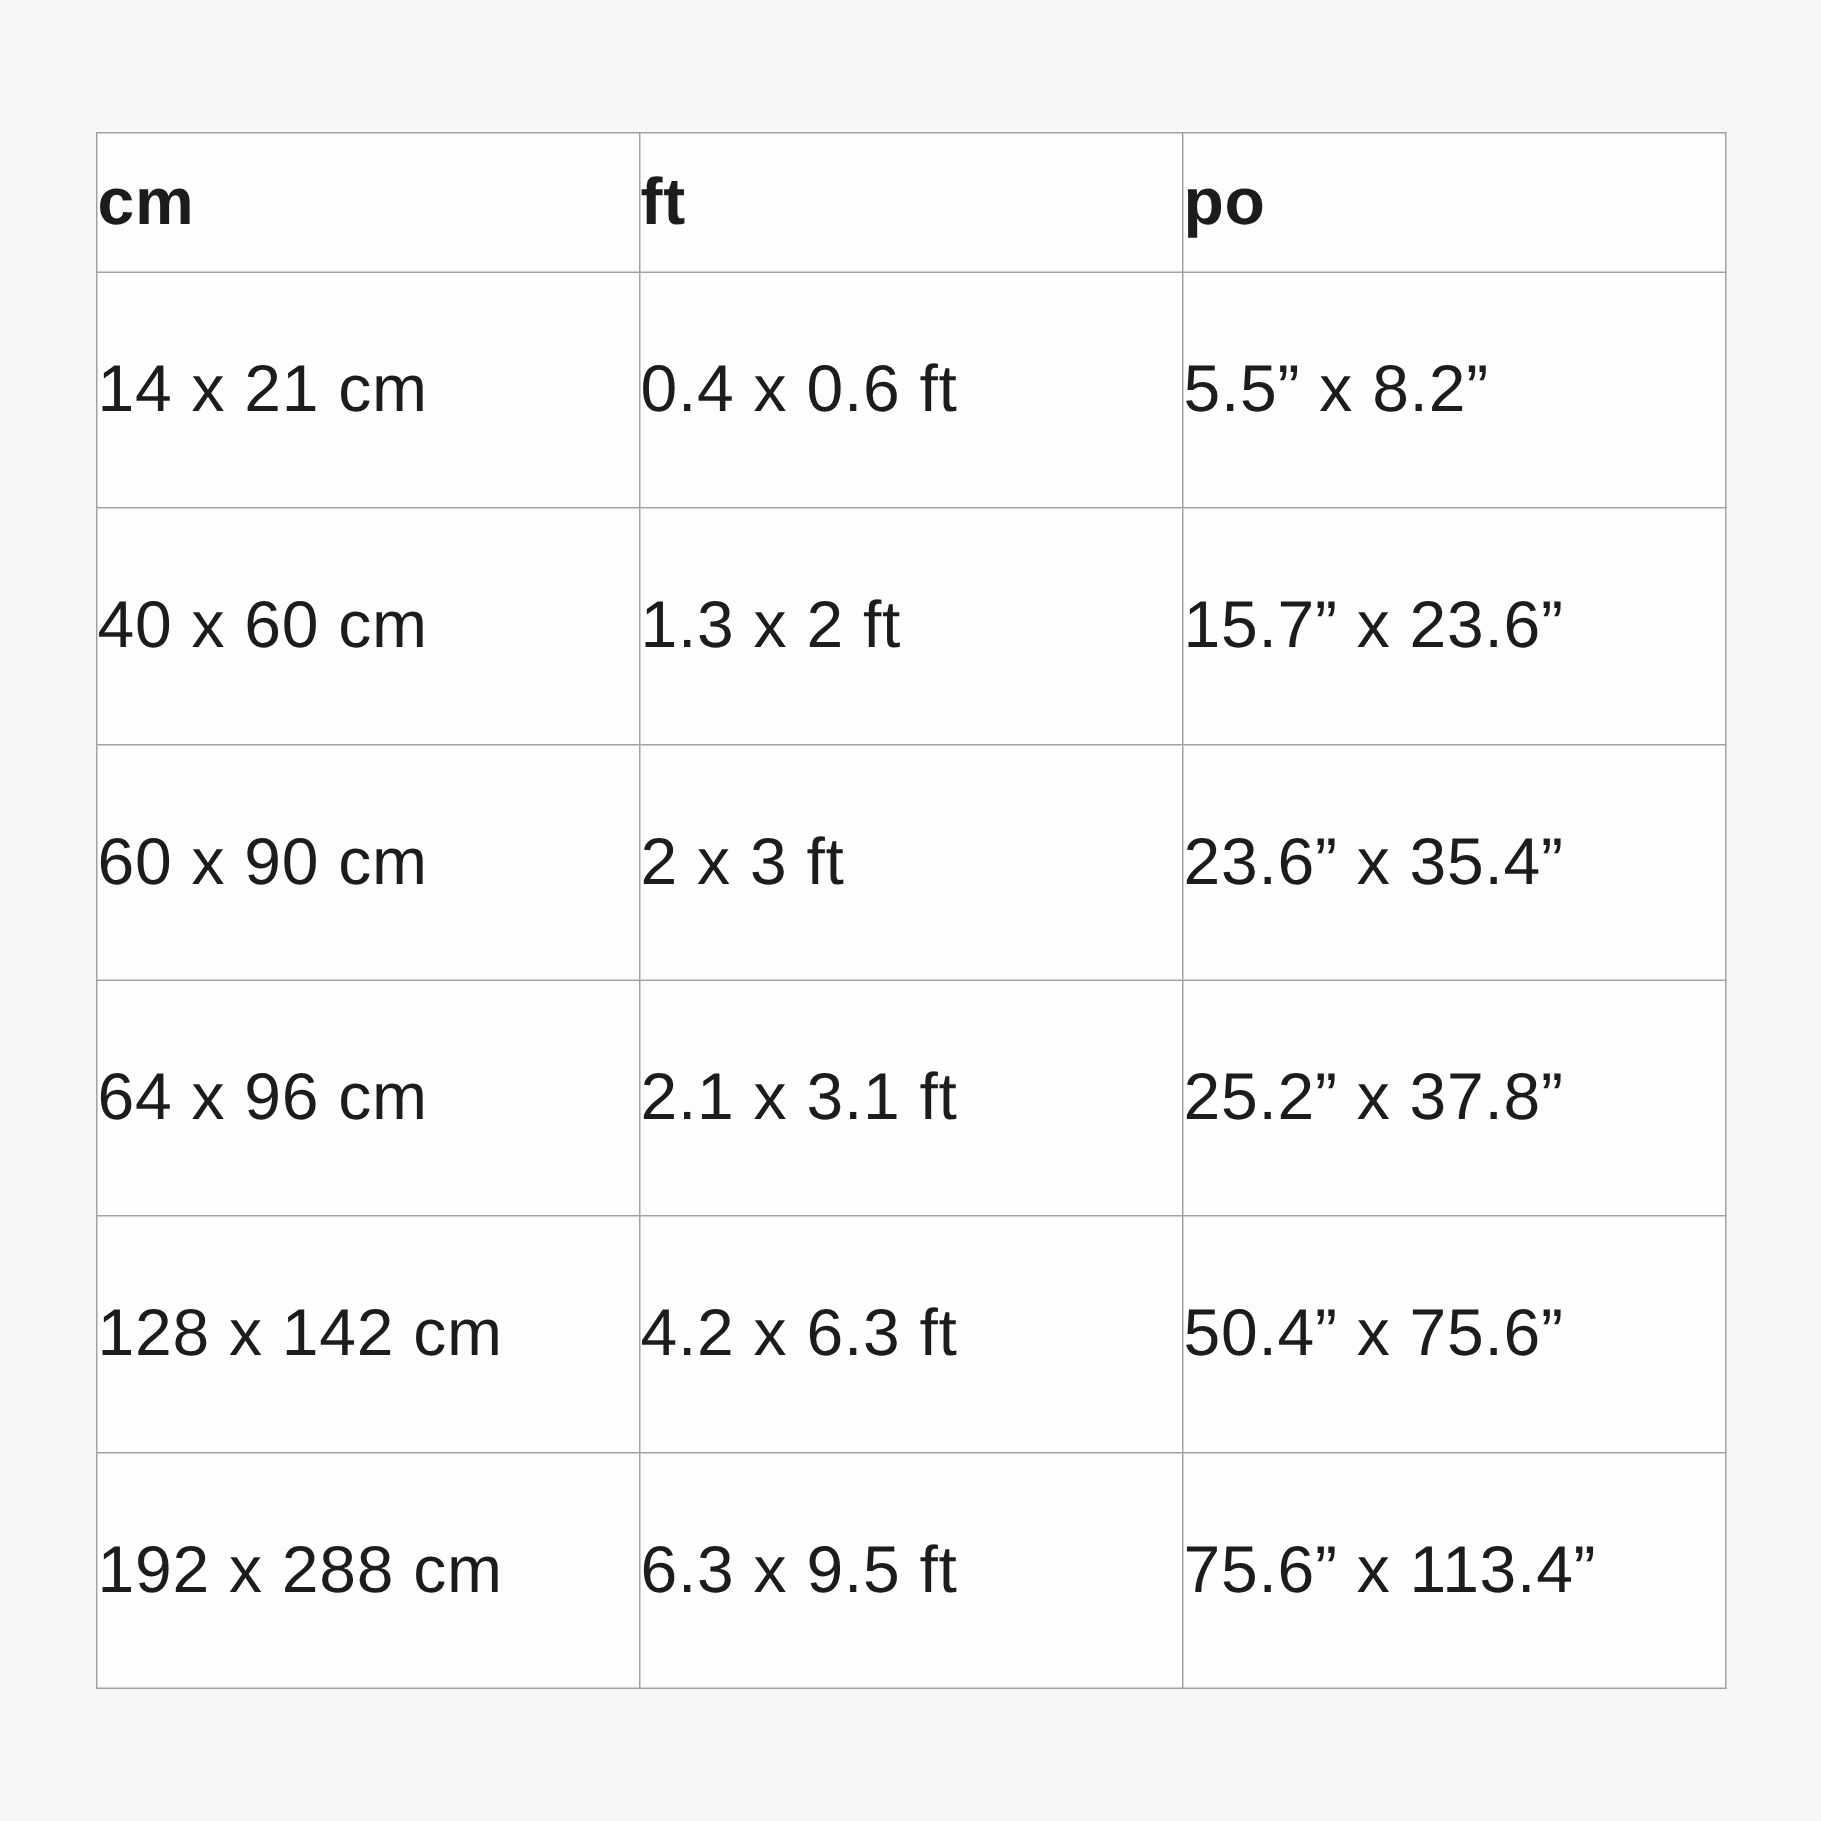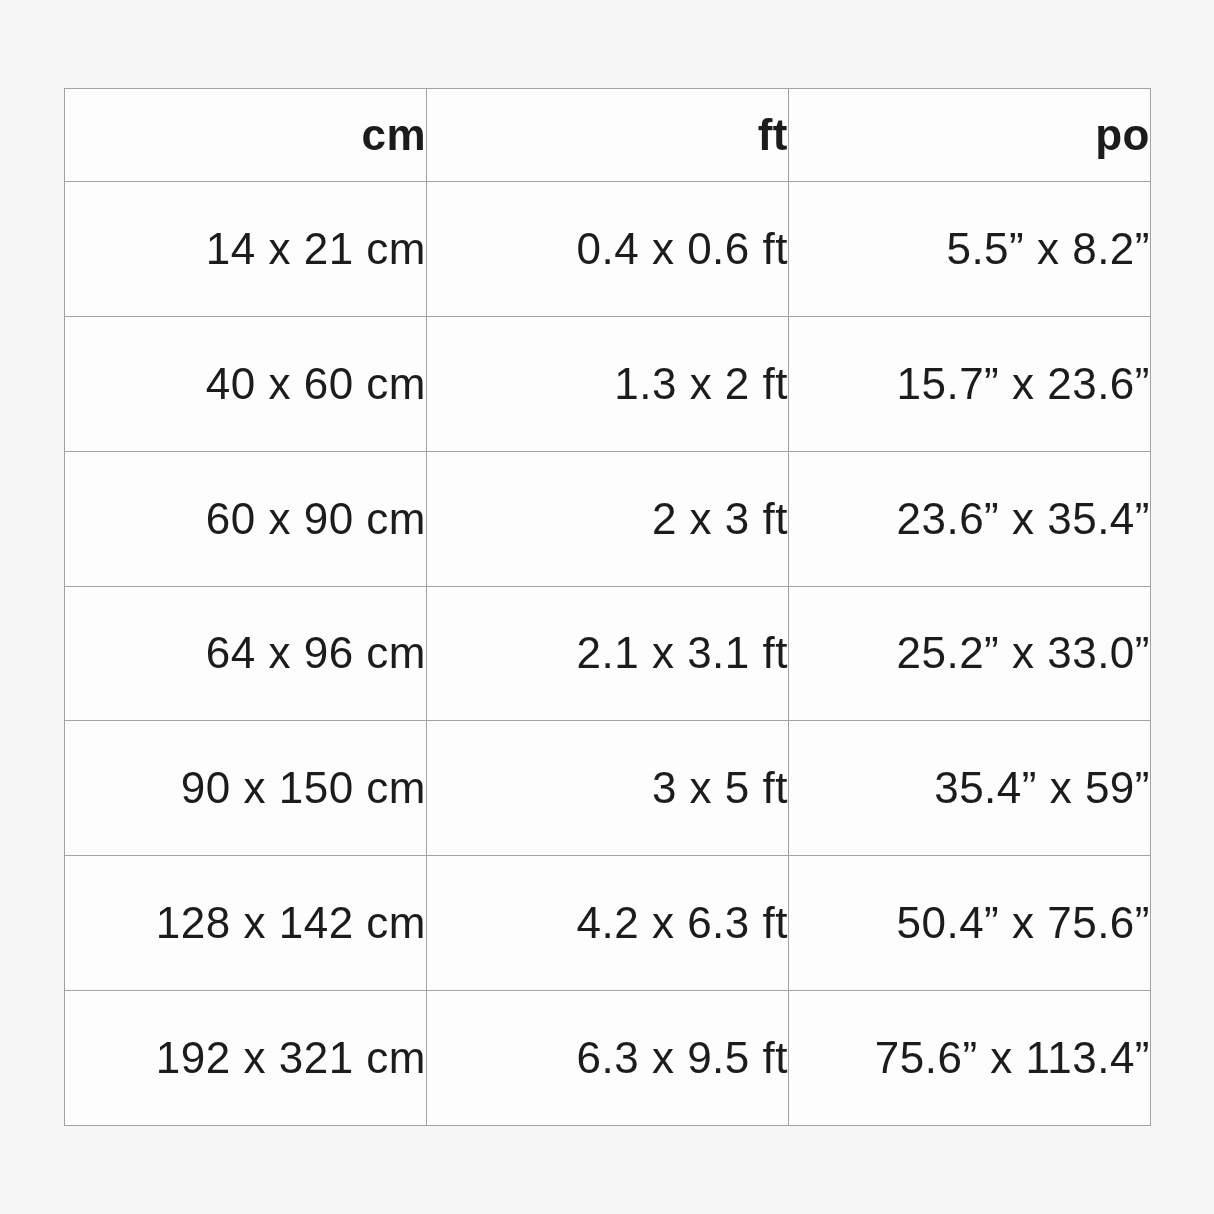--- a/index.html
+++ b/index.html
@@ -21,21 +21,21 @@
   }
   table.size-table {
     width: 100%;
     height: 100%;
     border-collapse: collapse;
     table-layout: fixed;
   }
   table.size-table td, table.size-table th {
     border: 1px solid #a2a2a2;
     background: #fdfdfd;
-    text-align: right;
+    text-align: left;
     vertical-align: middle;
     font-size: 44px;
     letter-spacing: 0.5px;
     padding: 0;
   }
   table.size-table th {
     font-weight: bold;
     height: 92px;
   }
   table.size-table td {
@@ -67,32 +67,27 @@
         <td>15.7” x 23.6”</td>
       </tr>
       <tr>
         <td>60 x 90 cm</td>
         <td>2 x 3 ft</td>
         <td>23.6” x 35.4”</td>
       </tr>
       <tr>
         <td>64 x 96 cm</td>
         <td>2.1 x 3.1 ft</td>
-        <td>25.2” x 33.0”</td>
-      </tr>
-      <tr>
-        <td>90 x 150 cm</td>
-        <td>3 x 5 ft</td>
-        <td>35.4” x 59”</td>
+        <td>25.2” x 37.8”</td>
       </tr>
       <tr>
         <td>128 x 142 cm</td>
         <td>4.2 x 6.3 ft</td>
         <td>50.4” x 75.6”</td>
       </tr>
       <tr>
-        <td>192 x 321 cm</td>
+        <td>192 x 288 cm</td>
         <td>6.3 x 9.5 ft</td>
         <td>75.6” x 113.4”</td>
       </tr>
     </tbody>
   </table>
 </div>
 
 </body></html>

